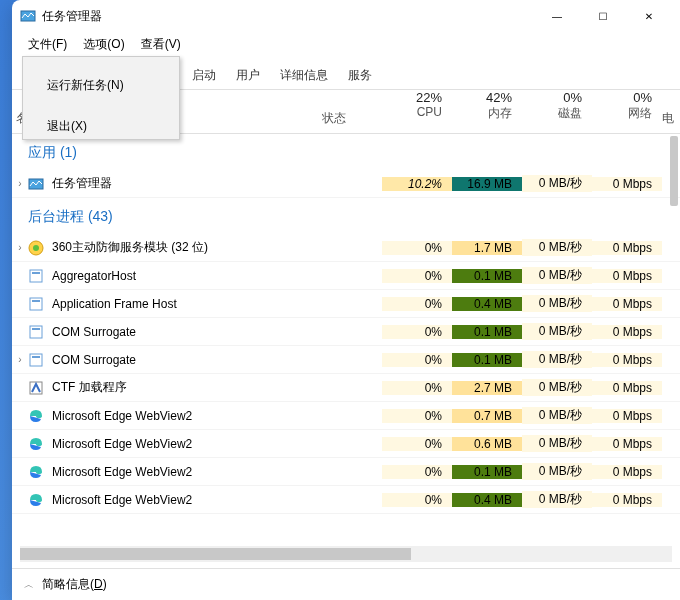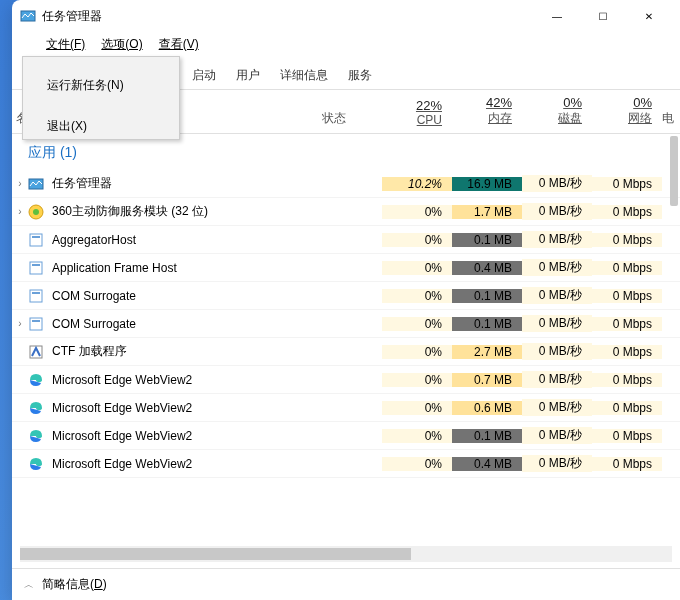--- a/index.html
+++ b/index.html
@@ -3,46 +3,46 @@
 <meta charset="utf-8">
 <style>
 * { margin: 0; padding: 0; box-sizing: border-box; font-family: "Segoe UI", "Microsoft YaHei", sans-serif; }
 body { background: linear-gradient(135deg, #3b7dd8 0%, #5a9ee8 100%); width: 680px; height: 600px; overflow: hidden; position: relative; }
 .window { position: absolute; top: 0; left: 12px; right: 0; bottom: 0; background: #fff; border-radius: 8px 0 0 0; display: flex; flex-direction: column; box-shadow: 0 4px 20px rgba(0,0,0,0.2); }
 .titlebar { height: 32px; display: flex; align-items: center; padding: 0 8px; }
 .titlebar-icon { width: 16px; height: 16px; margin-right: 6px; display: inline-flex; }
 .titlebar-title { font-size: 12px; color: #000; flex: 1; }
 .winbtns { display: flex; }
 .winbtn { width: 46px; height: 32px; display: flex; align-items: center; justify-content: center; font-size: 10px; }
-.menubar { height: 24px; display: flex; align-items: center; padding: 0 26px; position: relative; text-decoration: underline; }
+.menubar { height: 24px; display: flex; align-items: center; padding: 0 8px; position: relative; }
 .menubar-item { font-size: 12px; padding: 2px 8px; cursor: default; }
 .dropdown { position: absolute; top: 24px; left: 10px; width: 158px; background: #f2f2f2; border: 1px solid #ccc; box-shadow: 2px 2px 4px rgba(0,0,0,0.2); z-index: 10; }
 .dropdown-item { font-size: 12px; padding: 4px 8px 4px 24px; cursor: default; margin-top: 16px; }
 .tabs { height: 28px; display: flex; align-items: center; padding-left: 170px; border-bottom: 1px solid #e0e0e0; margin-top: 6px; }
 .tab { font-size: 12px; padding: 4px 10px; color: #333; }
 .content { flex: 1; display: flex; flex-direction: column; overflow: hidden; position: relative; }
 .headers { display: flex; height: 44px; border-bottom: 1px solid #e0e0e0; font-size: 12px; color: #555; }
 .col-name { flex: 1; display: flex; align-items: flex-end; padding: 0 0 6px 4px; }
 .col-status { width: 60px; display: flex; align-items: flex-end; padding-bottom: 6px; }
-.col-stat { width: 70px; display: flex; flex-direction: column; align-items: flex-end; justify-content: flex-end; padding: 0 10px 6px 0; text-decoration: underline; }
+.col-stat { width: 70px; display: flex; flex-direction: column; align-items: flex-end; padding: 0 10px 6px 0; }
 .col-stat .pct { font-size: 13px; color: #222; }
 .col-stat .lbl { font-size: 12px; }
 .col-net-extra { width: 18px; display: flex; align-items: flex-end; padding-bottom: 6px; color: #555; }
 .rows { flex: 1; overflow: hidden; }
 .group-header { font-size: 14px; color: #1a6fc4; padding: 10px 0 8px 16px; }
 .row { display: flex; height: 28px; align-items: center; font-size: 12px; border-bottom: 1px solid #f3f3f3; }
 .row .expander { width: 16px; text-align: center; color: #777; font-size: 10px; }
 .row .picon { width: 16px; height: 16px; margin-right: 8px; display: inline-flex; }
 .row .pname { flex: 1; display: flex; align-items: center; }
 .row .pstatus { width: 60px; }
 .row .pstat { width: 70px; text-align: right; padding-right: 10px; }
 .row .pnet-extra { width: 18px; }
 .heat-cpu-0 { background: #fff8e1; }
 .heat-cpu-1 { background: #ffe8a8; font-style: italic; }
-.heat-mem-0 { background: #737373; }
+.heat-mem-0 { background: #4d7c0f; }
 .heat-mem-1 { background: #ffe29a; }
 .heat-mem-2 { background: #0f766e; }
 .heat-disk { background: #fff8e1; }
 .heat-net { background: #fff8e1; }
 .hscrollbar { height: 16px; background: #f0f0f0; position: relative; margin: 0 8px 6px 8px; }
 .hscrollbar .thumb { position: absolute; left: 0; top: 2px; height: 12px; width: 60%; background: #c8c8c8; }
 .footer { height: 32px; display: flex; align-items: center; padding: 0 12px; border-top: 1px solid #e0e0e0; font-size: 12px; }
 .footer .caret { margin-right: 8px; font-size: 10px; color: #555; }
 .footer .ul { text-decoration: underline; }
 .vscroll { position: absolute; right: 2px; top: 46px; width: 8px; height: 70px; background: #c8c8c8; border-radius: 2px; }
@@ -119,20 +119,21 @@
             </span>
             <span>任务管理器</span>
           </span>
           <span class="pstatus"></span>
           <span class="pstat heat-cpu-1">10.2%</span>
           <span class="pstat heat-mem-2">16.9 MB</span>
           <span class="pstat heat-disk">0 MB/秒</span>
           <span class="pstat heat-net">0 Mbps</span>
           <span class="pnet-extra"></span>
         </div>
+        <div class="group-header">后台进程 (43)</div>
         <div class="row">
           <span class="expander">›</span>
           <span class="pname">
             <span class="picon">
               <svg viewBox="0 0 16 16">
                 <circle cx="8" cy="8" r="7" fill="#ffd24a" stroke="#d4a017"></circle>
                 <circle cx="8" cy="8" r="3" fill="#5fbf3f"></circle>
               </svg>
             </span>
             <span>360主动防御服务模块 (32 位)</span>

